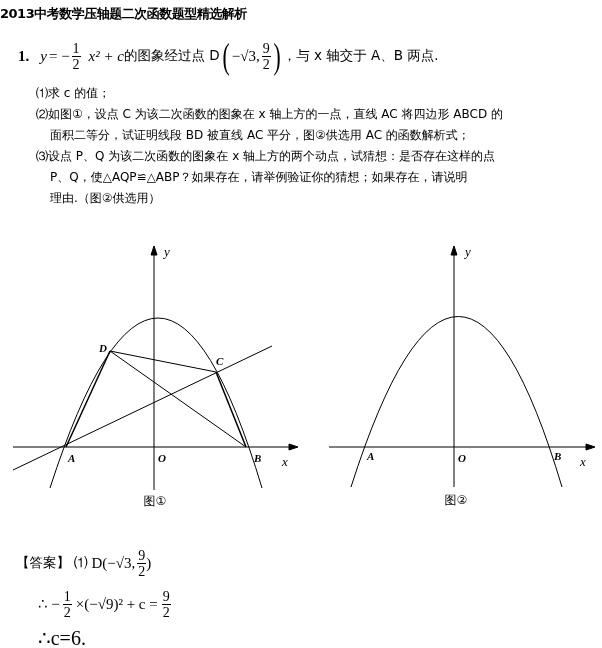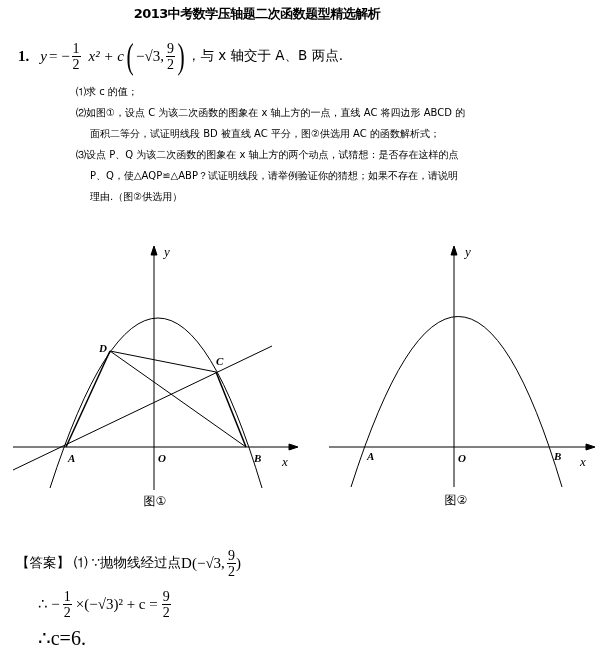--- a/index.html
+++ b/index.html
@@ -1,65 +1,66 @@
 <!DOCTYPE html>
 <html><head>
 <meta charset="utf-8">
 <style>
   html, body { margin:0; padding:0; background:#ffffff; }
   body { width:602px; height:648px; position:relative; overflow:hidden;
          font-family:"DejaVu Serif", serif; color:#000; }
   .abs { position:absolute; white-space:nowrap; }
-  .title { left:0; width:514px; top:5px; text-align:center; font-size:13px; font-weight:bold;
+  .title { left:0; width:514px; top:5px; font-size:13px; font-weight:bold;
            font-family:"DejaVu Sans", sans-serif; letter-spacing:-0.5px; }
   .q { font-size:13.5px; font-family:"DejaVu Sans", sans-serif; }
   .m { font-family:"Liberation Serif", serif; font-style:italic; font-size:15px; }
   .mr { font-family:"Liberation Serif", serif; font-size:15px; }
   .frac { display:inline-block; vertical-align:middle; text-align:center; font-family:"Liberation Serif", serif; font-size:14px; line-height:15px; }
   .frac .num { display:block; border-bottom:1px solid #000; padding:0 1px; }
   .frac .den { display:block; }
   .bigparen { font-family:"Liberation Serif", serif; font-size:36px; font-weight:lighter; vertical-align:middle; transform:scaleX(0.6); display:inline-block; }
-  .sub { font-size:10px; font-family:"DejaVu Sans", sans-serif;margin-left:40px; }
+  .sub { font-size:12px; font-family:"DejaVu Sans", sans-serif; }
   svg text { font-family:"Liberation Serif", serif; }
 </style>
 </head>
 <body>
 
 <div class="abs title">2013中考数学压轴题二次函数题型精选解析</div>
 
 <div class="abs q" style="left:18px; top:34px; height:44px; display:flex; align-items:center;">
   <span style="font-weight:bold; font-family:'Liberation Serif',serif; font-size:15px; margin-right:6px;">1.</span>
   <span class="m" style="margin-left:5px;">y</span>
   <span class="mr" style="margin:0 2px;">= −</span>
   <span class="frac">
     <span class="num">1</span>
     <span class="den">2</span>
   </span>
   <span class="m" style="margin-left:8px;">x² + c</span>
+  <span>的图象经过点 D</span>
   <span class="bigparen">(</span>
   <span class="mr">−√3,</span>
   <span class="frac" style="margin-left:2px;">
     <span class="num">9</span>
     <span class="den">2</span>
   </span>
   <span class="bigparen">)</span>
   <span>，与 x 轴交于 A、B 两点.</span>
 </div>
 
 <div class="abs sub" style="left:36px; top:85px;">
   <span>⑴</span><span>求 c 的值；</span>
 </div>
 <div class="abs sub" style="left:36px; top:106px;">
   <span>⑵</span><span>如图①，设点 C 为该二次函数的图象在 x 轴上方的一点，直线 AC 将四边形 ABCD 的</span>
 </div>
 <div class="abs sub" style="left:50px; top:127px;">面积二等分，试证明线段 BD 被直线 AC 平分，图②供选用 AC 的函数解析式；</div>
 <div class="abs sub" style="left:36px; top:148px;">
   <span>⑶</span><span>设点 P、Q 为该二次函数的图象在 x 轴上方的两个动点，试猜想：是否存在这样的点</span>
 </div>
-<div class="abs sub" style="left:50px; top:169px;">P、Q，使△AQP≌△ABP？试证明线段，请举例验证你的猜想；如果不存在，请说明</div>
+<div class="abs sub" style="left:50px; top:169px;">P、Q，使△AQP≌△ABP？如果存在，请举例验证你的猜想；如果存在，请说明</div>
 <div class="abs sub" style="left:50px; top:190px;">理由.（图②供选用）</div>
 
 <svg class="abs" style="left:0; top:230px;" width="310" height="290" viewBox="0 230 310 290">
   <g stroke="#000" fill="none" stroke-width="1">
 
     <line x1="13" y1="447" x2="292" y2="447"></line>
     <polygon points="298,447 289,444 289,450" fill="#000"></polygon>
 
     <line x1="154" y1="490" x2="154" y2="252"></line>
     <polygon points="154,246 151,255 157,255" fill="#000"></polygon>
@@ -99,35 +100,34 @@
     <text x="458" y="462" font-weight="bold" font-size="11">O</text>
     <text x="367" y="460" font-weight="bold" font-size="11">A</text>
     <text x="554" y="460" font-weight="bold" font-size="11">B</text>
   </g>
   <text x="456" y="504" text-anchor="middle" font-size="12" style="font-family:'DejaVu Sans',sans-serif;">图②</text>
 </svg>
 
 <div class="abs q" style="left:16px; top:543px; height:40px; display:flex; align-items:center;">
   <span>【答案】</span>
   <span style="margin:0 4px;">⑴</span>
-  <span>∵抛物线经过点</span>
   <span class="m" style="font-style:normal;">D(−√3,</span>
   <span class="frac" style="margin-left:2px;">
     <span class="num">9</span>
     <span class="den">2</span>
   </span>
   <span class="mr">)</span>
 </div>
 
 <div class="abs" style="left:38px; top:584px; height:40px; display:flex; align-items:center;">
   <span class="mr" style="margin-right:3px;">∴ −</span>
   <span class="frac">
     <span class="num">1</span>
     <span class="den">2</span>
   </span>
-  <span class="mr" style="margin:0 4px;">×(−√3)² + c =</span>
+  <span class="mr" style="margin:0 4px;">×(−√9)² + c =</span>
   <span class="frac">
     <span class="num">9</span>
     <span class="den">2</span>
   </span>
 </div>
 
 <div class="abs mr" style="left:38px; top:626px; font-size:20px;">∴c=6.</div>
 
 </body></html>

